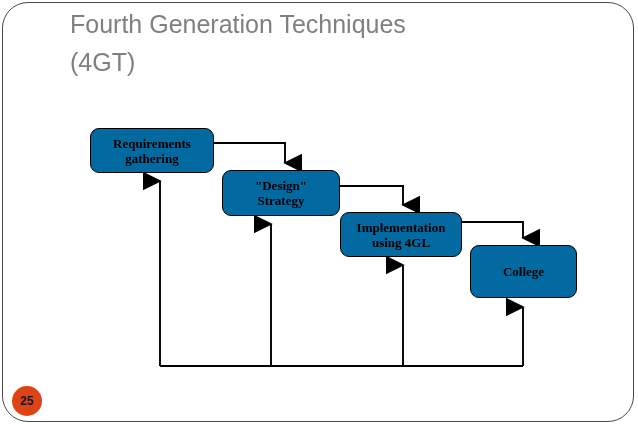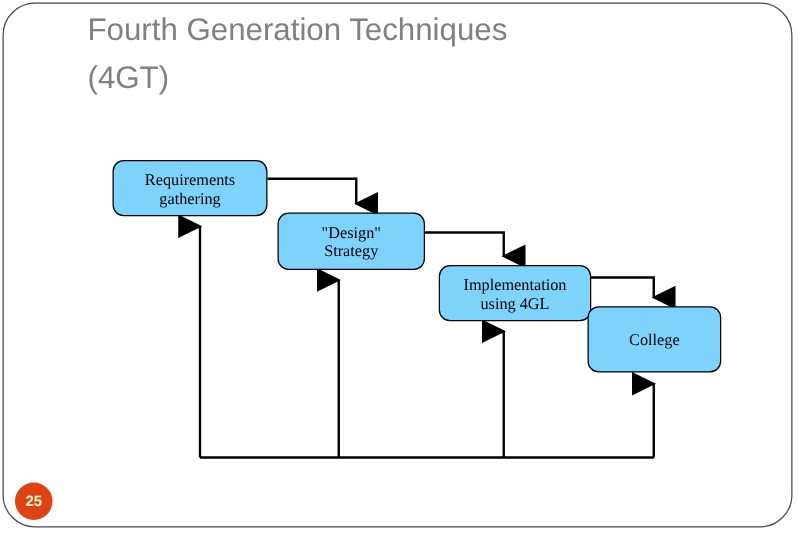--- a/index.html
+++ b/index.html
@@ -58,46 +58,46 @@
     top: 0;
     width: 638px;
     height: 426px;
   }
 
   .proc-box {
     position: absolute;
     box-sizing: border-box;
     border: 1.6px solid #000000;
     border-radius: 9px;
-    background: #7dd3fc;
+    background: #0369a1;
     display: flex;
     align-items: center;
     justify-content: center;
     text-align: center;
     font-family: "Liberation Serif", serif;
     font-size: 13px;
-    font-weight: 400;
+    font-weight: 700;
     color: #000000;
     line-height: 15px;
     white-space: pre-line;
   }
 
   #box-requirements { left: 90px;  top: 128px; width: 124px; height: 45px; }
   #box-design       { left: 222px; top: 170px; width: 118px; height: 46px; }
-  #box-implementation { left: 340px; top: 212px; width: 122px; height: 45px; margin-left: 11px; }
+  #box-implementation { left: 340px; top: 212px; width: 122px; height: 45px; }
   #box-testing      { left: 470px; top: 245px; width: 107px; height: 53px; }
   #page-badge {
     position: absolute;
     left: 12px;
     top: 386px;
     width: 30px;
     height: 30px;
     border-radius: 50%;
     background: #dd4314;
-    color: #fef9c3;
+    color: #0f172a;
     display: flex;
     align-items: center;
     justify-content: center;
     font-family: "Liberation Sans", sans-serif;
     font-size: 12px;
     font-weight: 700;
   }
   #footer-text {
     position: absolute;
     left: 68px;

